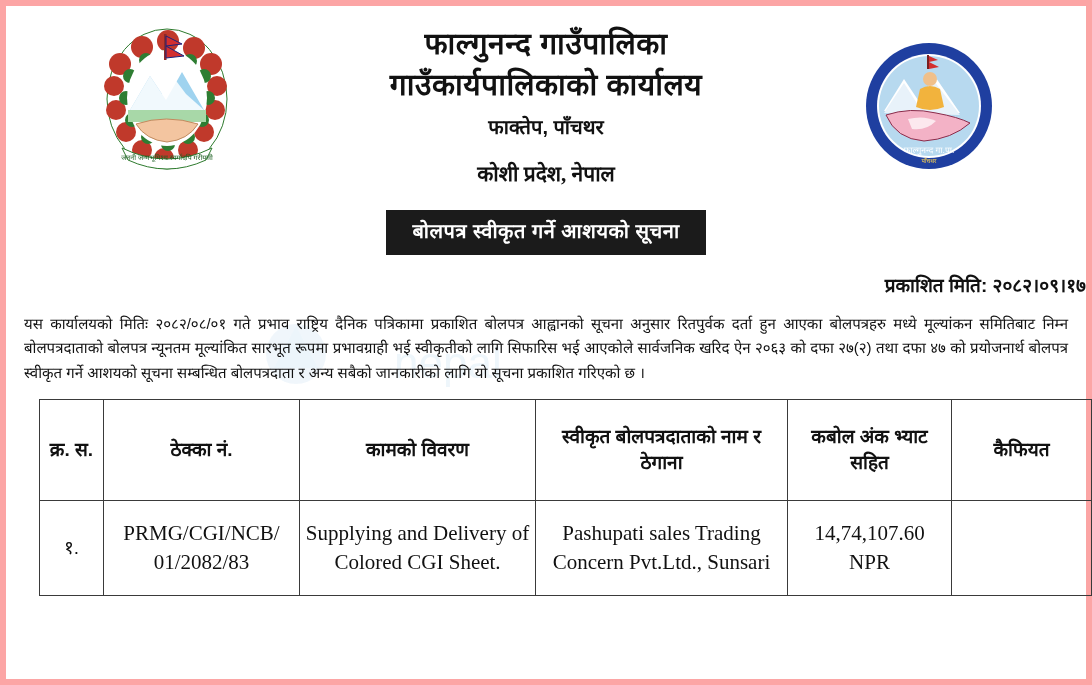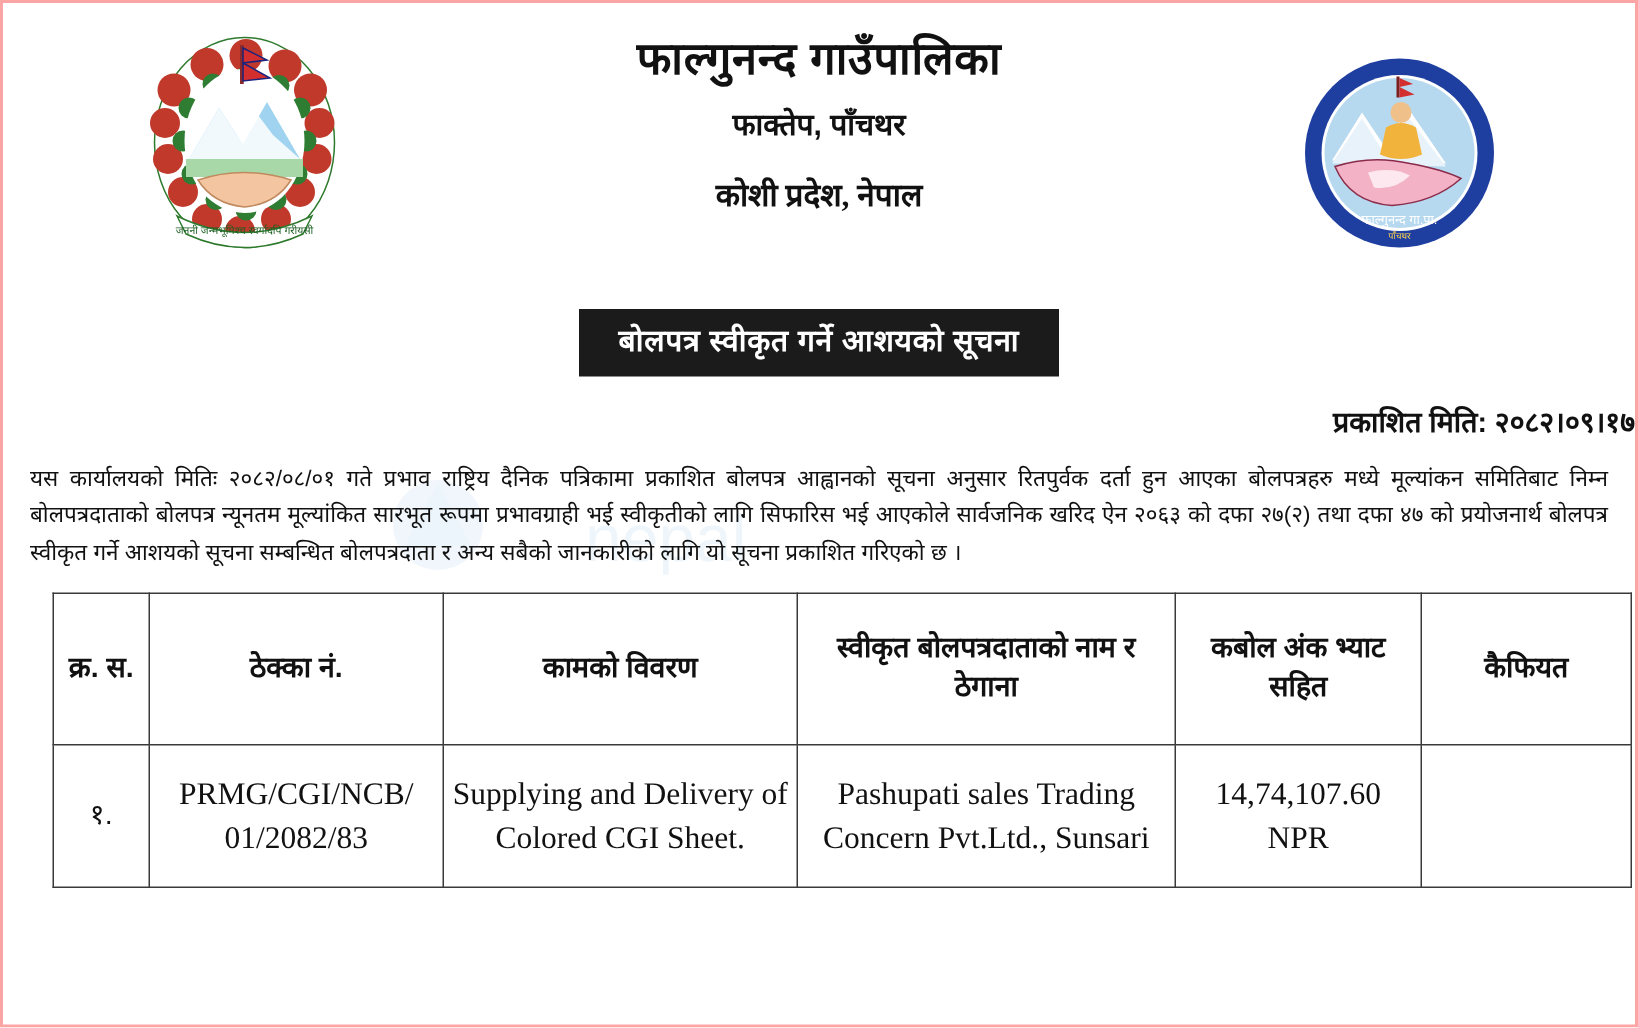--- a/index.html
+++ b/index.html
@@ -13,21 +13,21 @@
     font-family: "Liberation Serif", serif;
     color: #111111;
     position: relative;
     overflow: hidden;
   }
   .page {
     position: relative;
     width: 1092px;
     height: 685px;
     box-sizing: border-box;
-    border: 2px solid #fca5a5;
+    border: 6px solid #fca5a5;
     background: #fff;
   }
 
   
   .header {
     position: relative;
     height: 210px;
     display: flex;
     align-items: flex-start;
     justify-content: center;
@@ -224,20 +224,21 @@
 
         <path d="M38 100 q30 -10 62 0 q-10 16 -31 18 q-21 -2 -31 -18 z" fill="#f3c5a0" stroke="#c08a5e" stroke-width="1"></path>
 
         <path d="M24 124 q45 22 90 0 l-6 12 q-39 18 -78 0 z" fill="#ffffff" stroke="#2d7a2d" stroke-width="1"></path>
         <text x="69" y="136" font-size="7" text-anchor="middle" fill="#1b5e20" font-family="Liberation Sans, sans-serif">जननी जन्मभूमिश्च स्वर्गादपि गरीयसी</text>
       </svg>
     </div>
 
     <div class="title-block">
       <div class="org-line1">फाल्गुनन्द गाउँपालिका</div>
+      <div class="org-line2">गाउँकार्यपालिकाको कार्यालय</div>
       <div class="org-line3">फाक्तेप, पाँचथर</div>
       <div class="org-line4">कोशी प्रदेश, नेपाल</div>
     </div>
 
     <div class="emblem-right">
       <svg viewBox="0 0 130 130" width="130" height="130" xmlns="http://www.w3.org/2000/svg">
         <circle cx="65" cy="65" r="63" fill="#1f3fa0"></circle>
         <circle cx="65" cy="65" r="52" fill="#ffffff"></circle>
         <circle cx="65" cy="65" r="50" fill="#b7d9ef"></circle>
 

